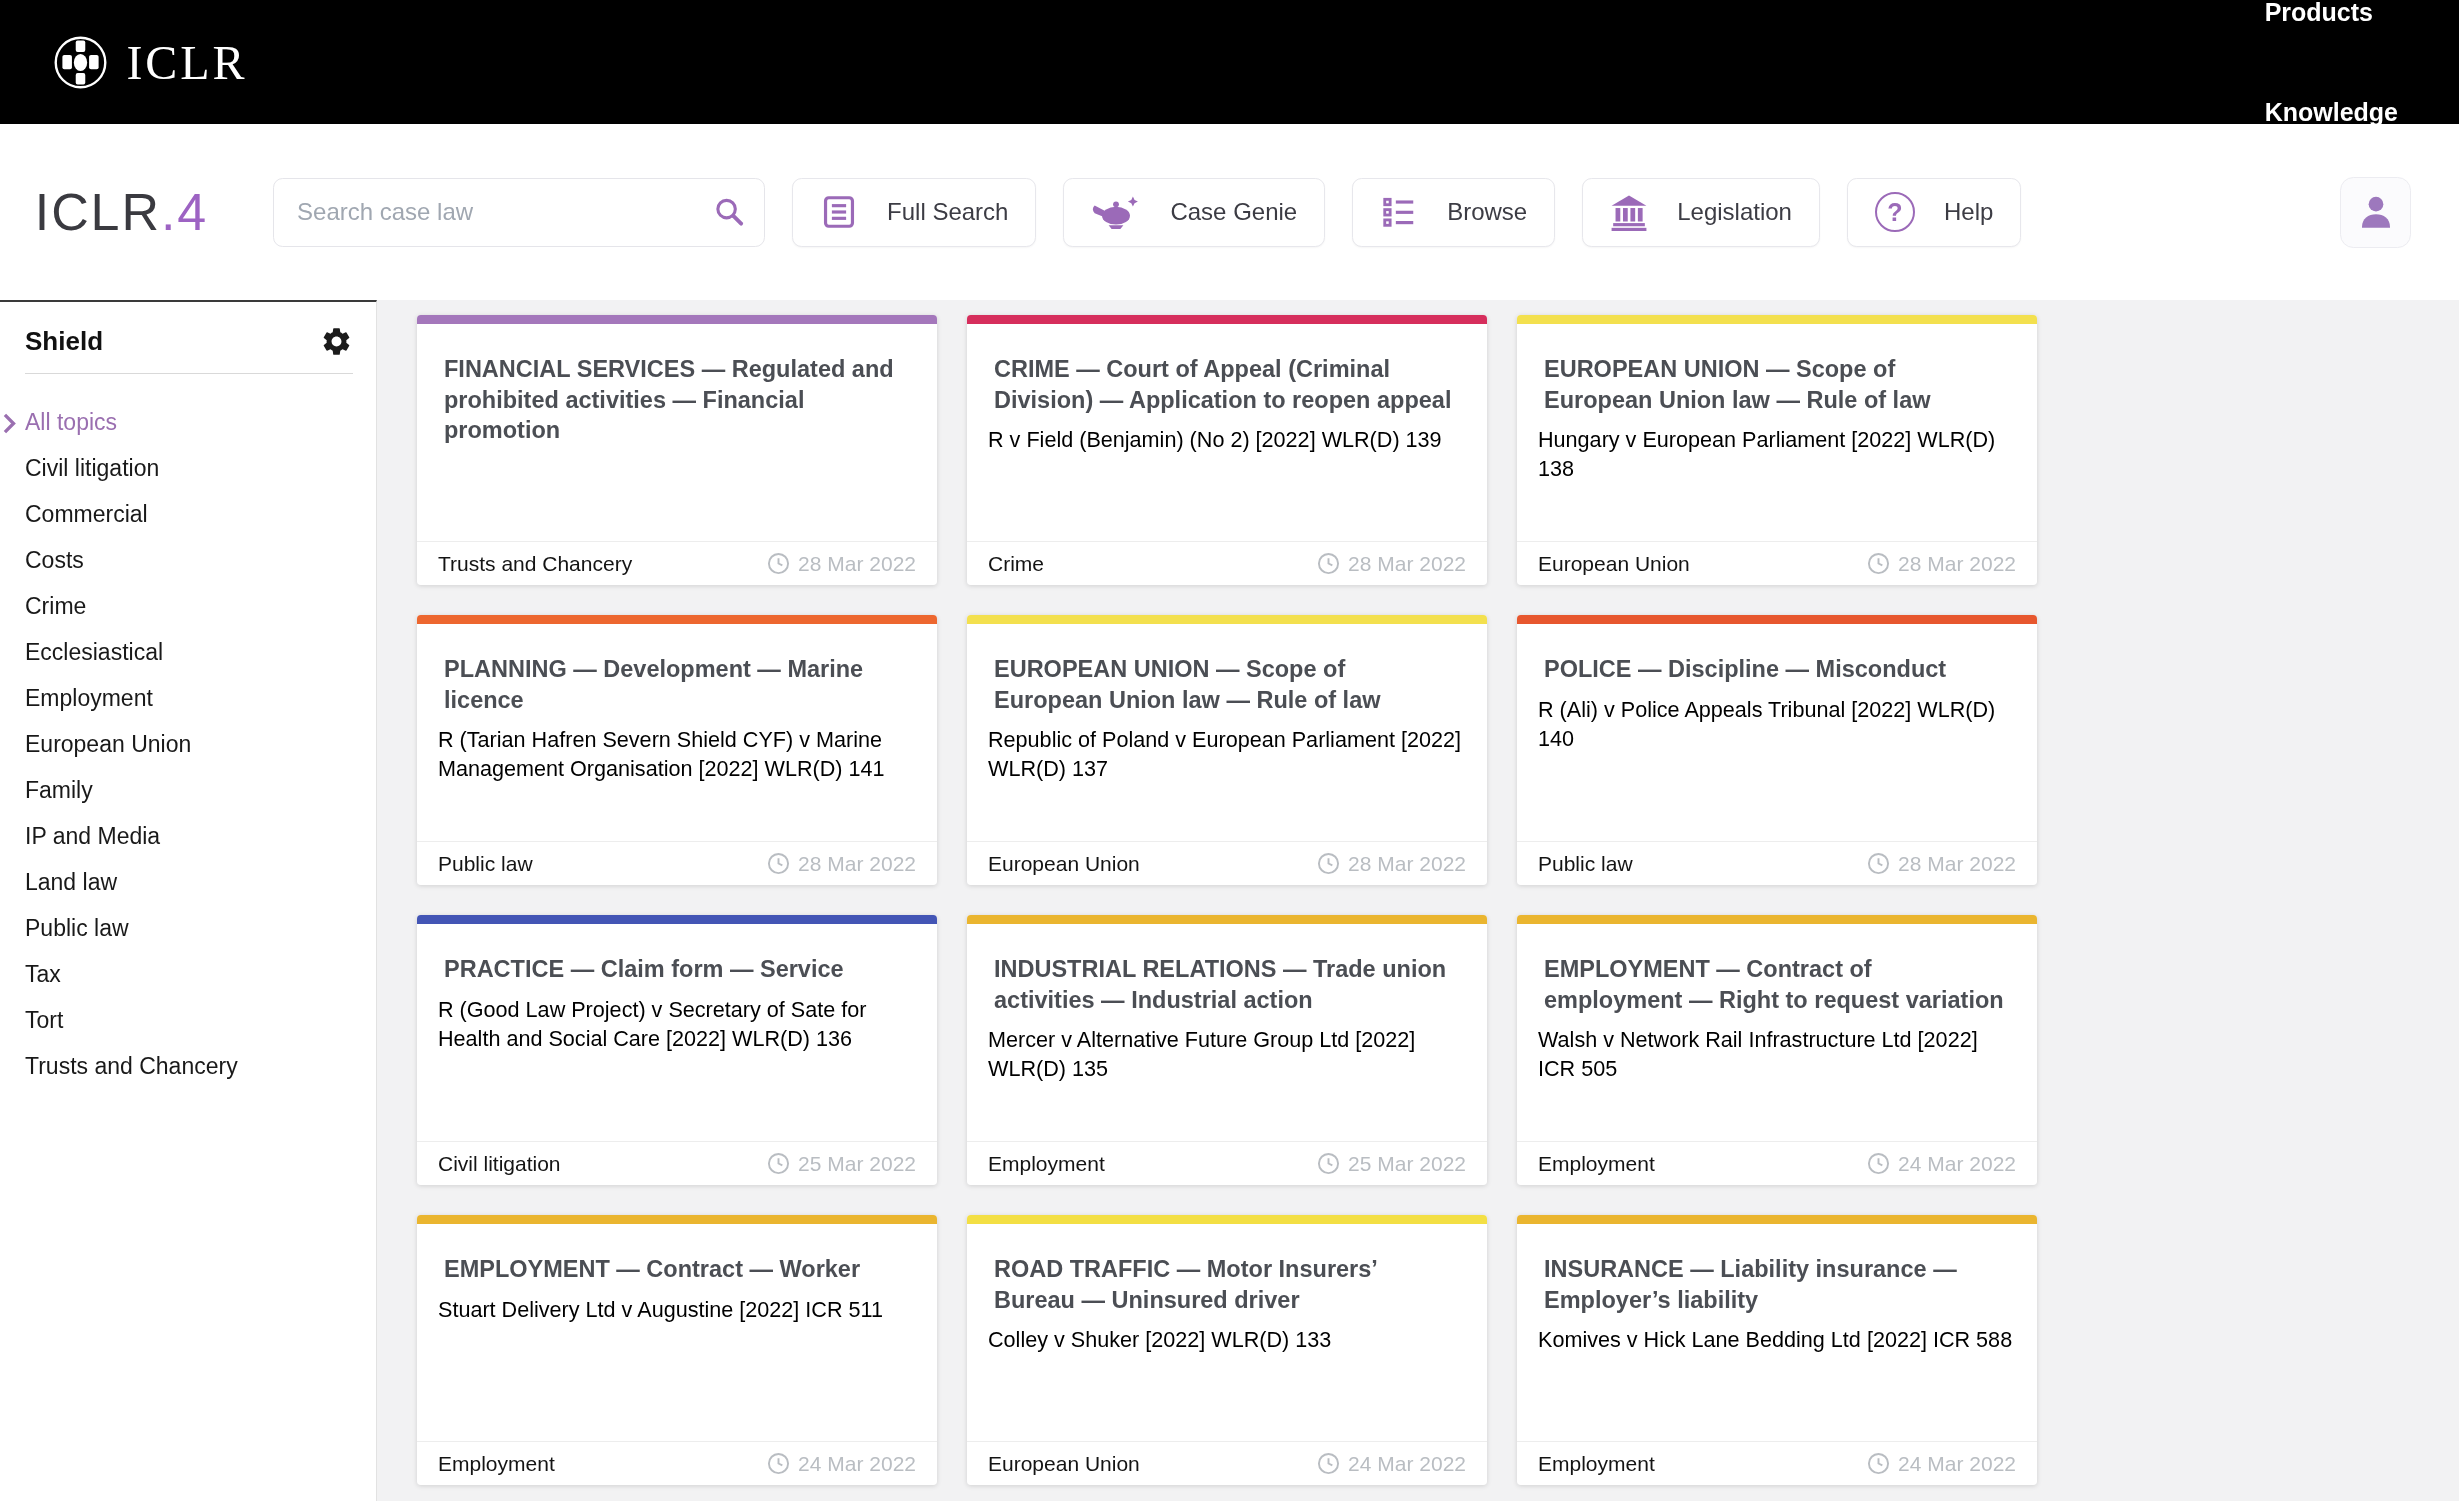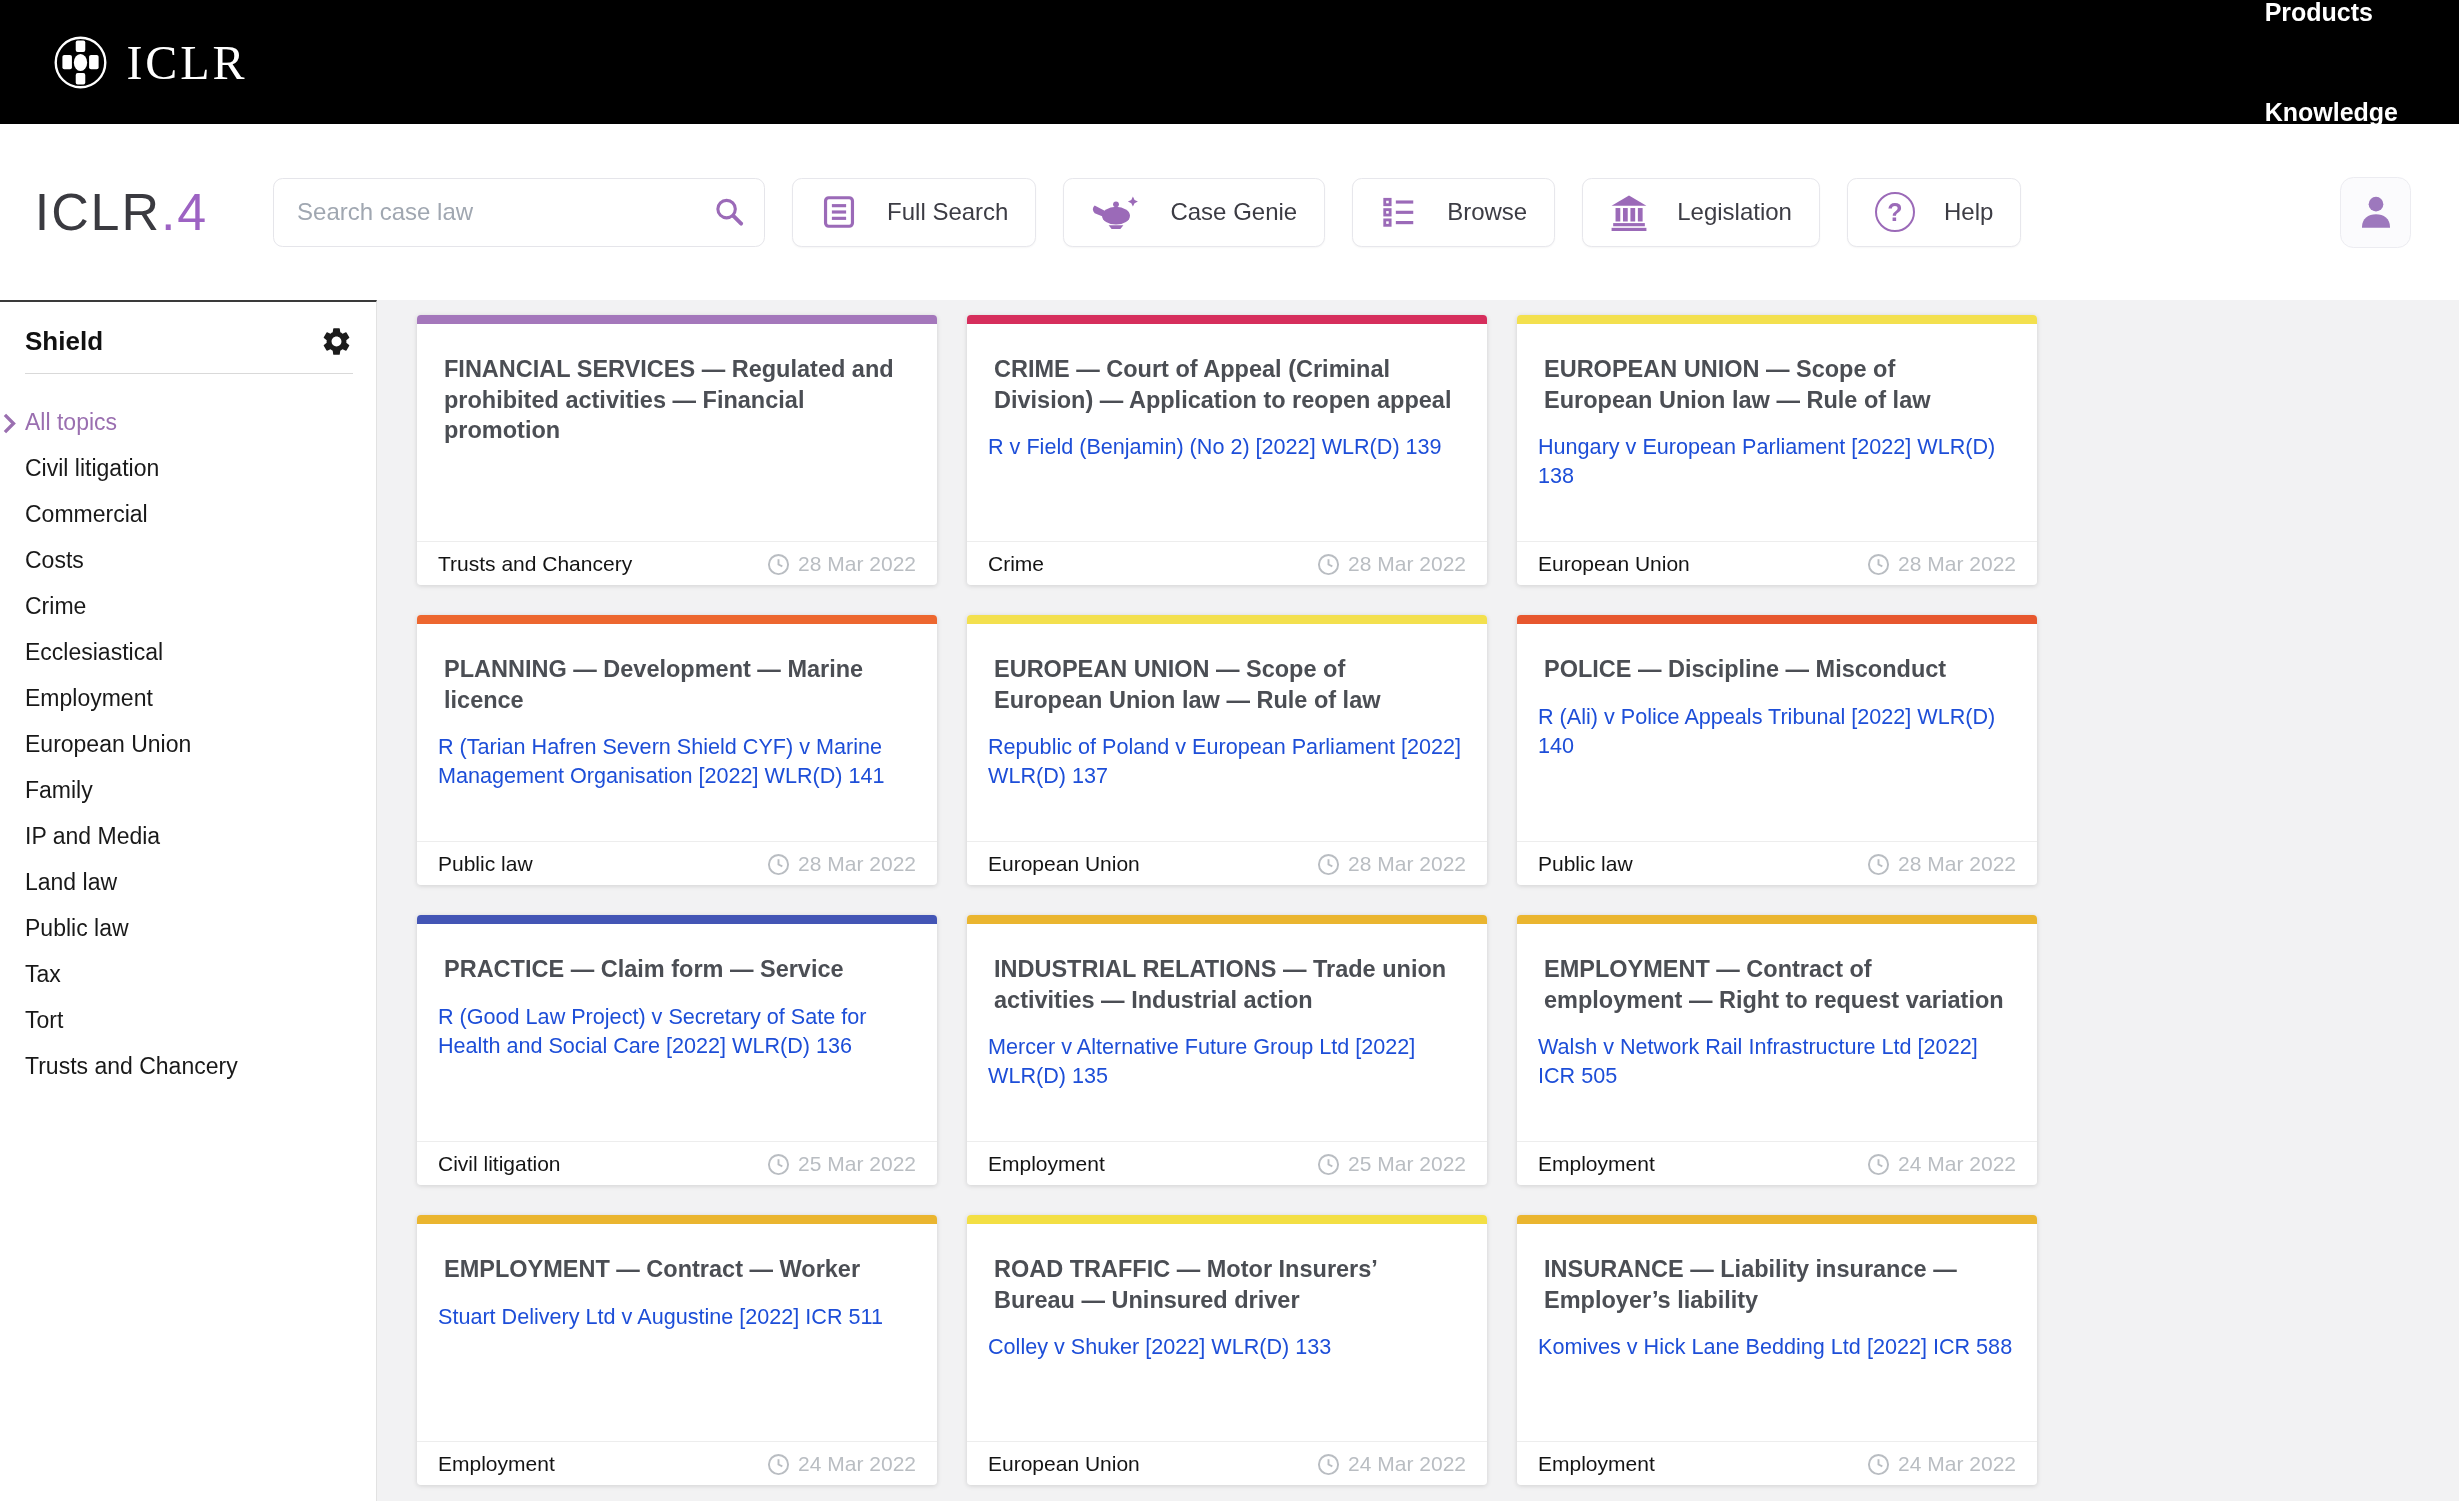--- a/index.html
+++ b/index.html
@@ -87,28 +87,28 @@
   .card {
     background:#fff; border-radius:3.8px; overflow:hidden;
     box-shadow:0 1px 4.8px rgba(0,0,0,0.14);
     display:flex; flex-direction:column; cursor:pointer;
   }
   .card-accent { height:8.6px; flex:0 0 8.6px; }
   .card-body { padding:24px 21px 0; flex:1; overflow:hidden; }
   .card-title {
     margin:6px; font-size:23.5px; line-height:1.3; font-weight:700; color:#4b4e54;
   }
-  .card-citation { margin:17px 0 0; font-size:21.6px; line-height:1.35; color:#1d4ed8; }
+  .card-citation { margin:10px 0 0; font-size:21.6px; line-height:1.35; color:#000000; }
   .card-footer {
     flex:0 0 44px; border-top:1.9px solid #ededed;
     display:flex; align-items:center; justify-content:space-between;
     padding:0 21px;
   }
   .card-topic { font-size:21px; color:#141414; font-weight:500; }
-  .card-date-wrap { display:flex; align-items:flex-end; gap:7.7px; font-size:21px; color:#b9bdc2; }
+  .card-date-wrap { display:flex; align-items:center; gap:7.7px; font-size:21px; color:#b9bdc2; }
 </style>
 </head>
 <body>
 
 <div class="topbar">
   <div class="brand">
     <span style="display:flex;">
       <svg width="61" height="61" viewBox="0 0 64 64">
         <circle cx="32" cy="32" r="26" fill="none" stroke="#fff" stroke-width="2.5"></circle>
         <rect x="13" y="24" width="10" height="15" rx="2" fill="#fff"></rect>

